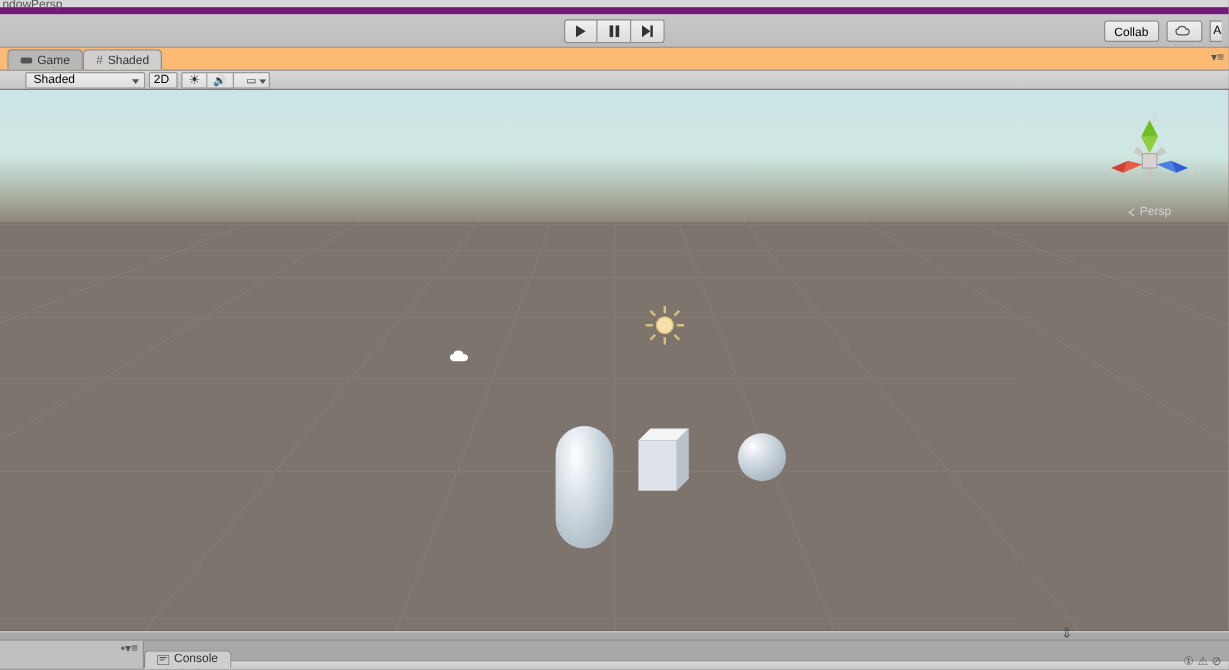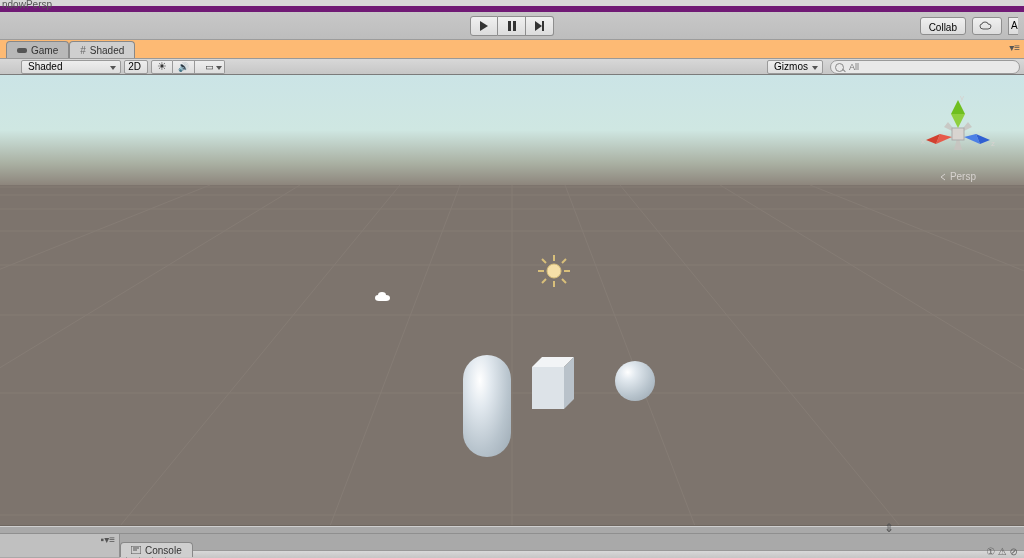--- a/index.html
+++ b/index.html
@@ -323,21 +323,21 @@
   }
   .bottom-left .panel-menu {
     position: absolute;
     right: 4px;
     top: 0;
     font-size: 10px;
     color: #555;
   }
   .bottom-tabs {
     display: flex;
-    align-items: flex-end;
+    align-items: center;
     height: 16px;
     padding-left: 0;
   }
   .bottom-row2 {
     position: absolute;
     bottom: -1px;
     left: 120px;
     right: 0;
     height: 8px;
     border-top: 1px solid #999;
@@ -430,28 +430,20 @@
       <span style="font-size:11px;color:#333">☀</span>
     </div>
     <div class="scene-icon-btn">
       <span style="font-size:9px;color:#333">🔊</span>
     </div>
     <div class="scene-icon-btn withdrop" style="width:30px;position:relative">
       <span style="font-size:9px;color:#333">▭</span>
       <svg width="6" height="4" style="position:absolute;right:2px;top:5px">
           <polygon points="0,0 6,0 3,4" fill="#555"></polygon>
         </svg>
-    </div>
-  </div>
-  <div class="right">
-    <div class="scene-dd" style="min-width:46px">
-      <span>Gizmos</span>
-    </div>
-    <div class="search-field">
-      <span>All</span>
     </div>
   </div>
 </div>
 
 <div class="viewport">
   <div class="sky"></div>
   <svg class="grid" viewBox="0 0 1024 451" preserveAspectRatio="none">
     <g stroke="#8c837b" stroke-width="1" opacity="0.55">
 
       <line x1="0" y1="112" x2="1024" y2="112"></line>

